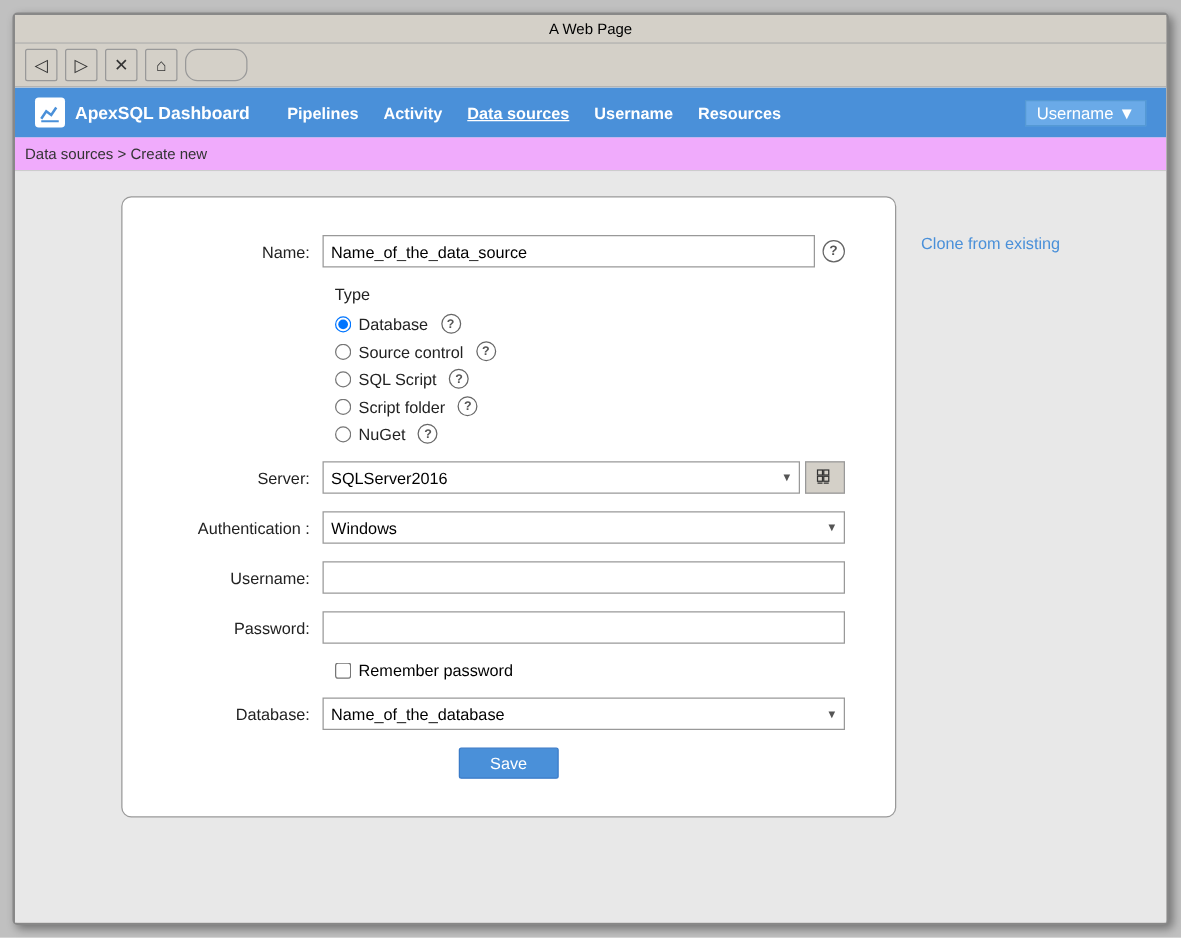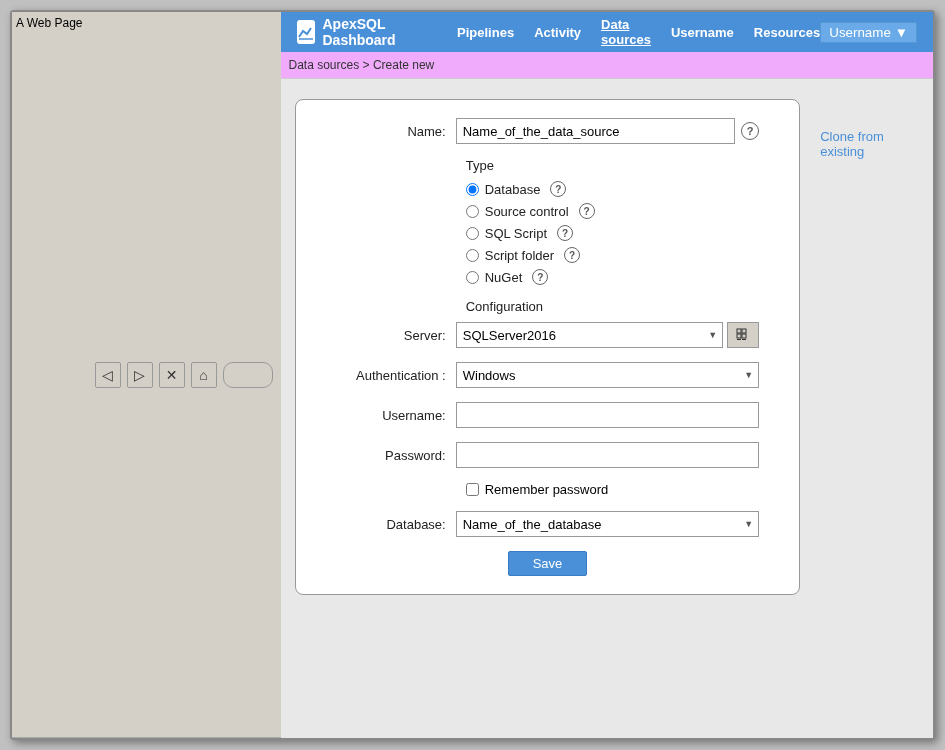--- a/index.html
+++ b/index.html
@@ -13,20 +13,21 @@
     }
 
     
     .browser-window {
       background: #d4d0c8;
       border: 2px solid #888;
       border-radius: 4px;
       margin: 10px;
       height: 730px;
       display: flex;
+      flex-direction: column;
       box-shadow: 3px 3px 8px rgba(0,0,0,0.4);
     }
 
     .title-bar {
       background: #d4d0c8;
       text-align: center;
       padding: 4px;
       font-size: 12px;
       color: #000;
       border-bottom: 1px solid #aaa;
@@ -167,22 +168,22 @@
       padding: 20px;
       display: flex;
       justify-content: center;
       align-items: flex-start;
     }
 
     .form-container {
       background: white;
       border: 1.5px solid #999;
       border-radius: 8px;
-      padding: 18px 40px;
-      width: 560px;
+      padding: 30px 40px;
+      width: 620px;
       position: relative;
     }
 
     .form-row {
       display: flex;
       align-items: center;
       margin-bottom: 14px;
     }
 
     .form-label {
@@ -443,21 +444,20 @@
               </div>
               <div class="radio-row">
                 <input type="radio" name="type" id="type-nuget" style="">
                 <label for="type-nuget" class="radio-label">NuGet</label>
                 <div class="radio-help">?</div>
               </div>
             </div>
           </div>
 
           <div class="config-section">
-            <div class="section-label">Configuration</div>
 
             <div class="form-row">
               <div class="form-label">Server:</div>
               <div class="select-with-btn" style="flex:1;">
                 <div class="select-wrapper" style="flex:1;">
                   <select>
                     <option>SQLServer2016</option>
                   </select>
                 </div>
                 <button class="grid-btn">

